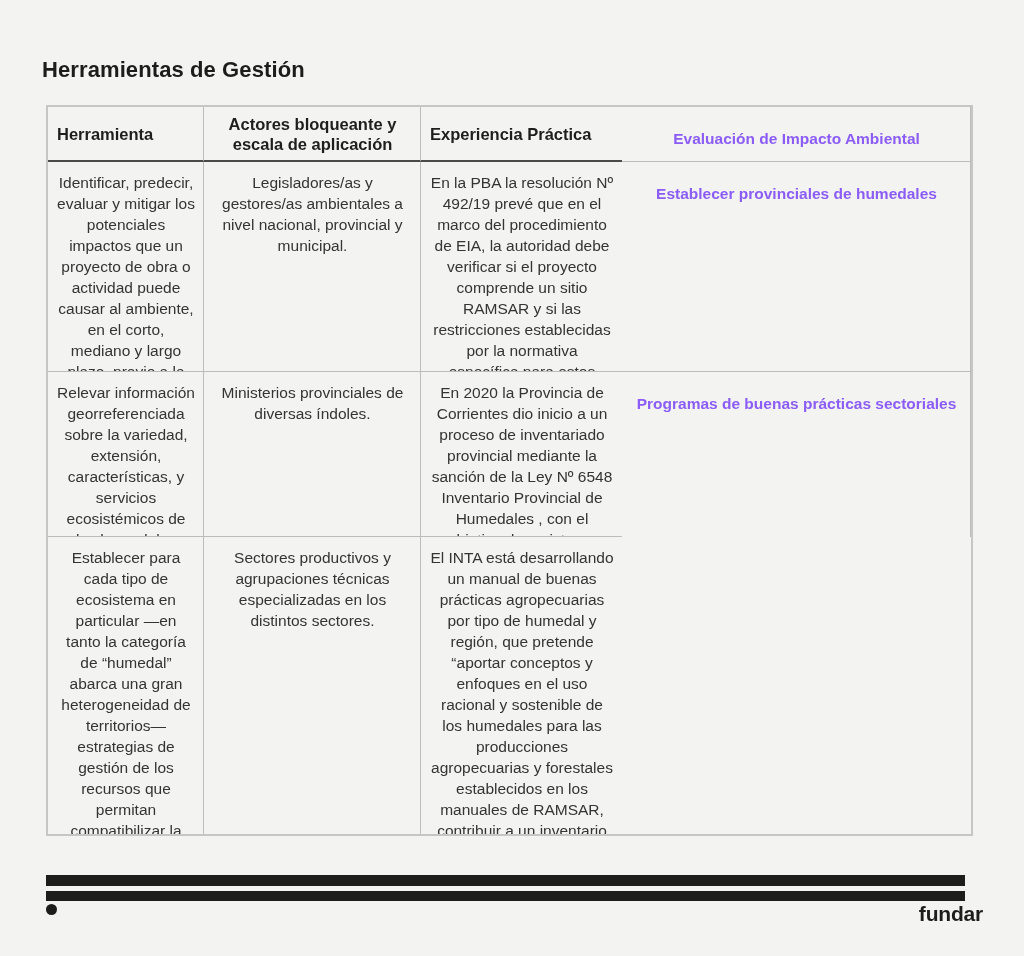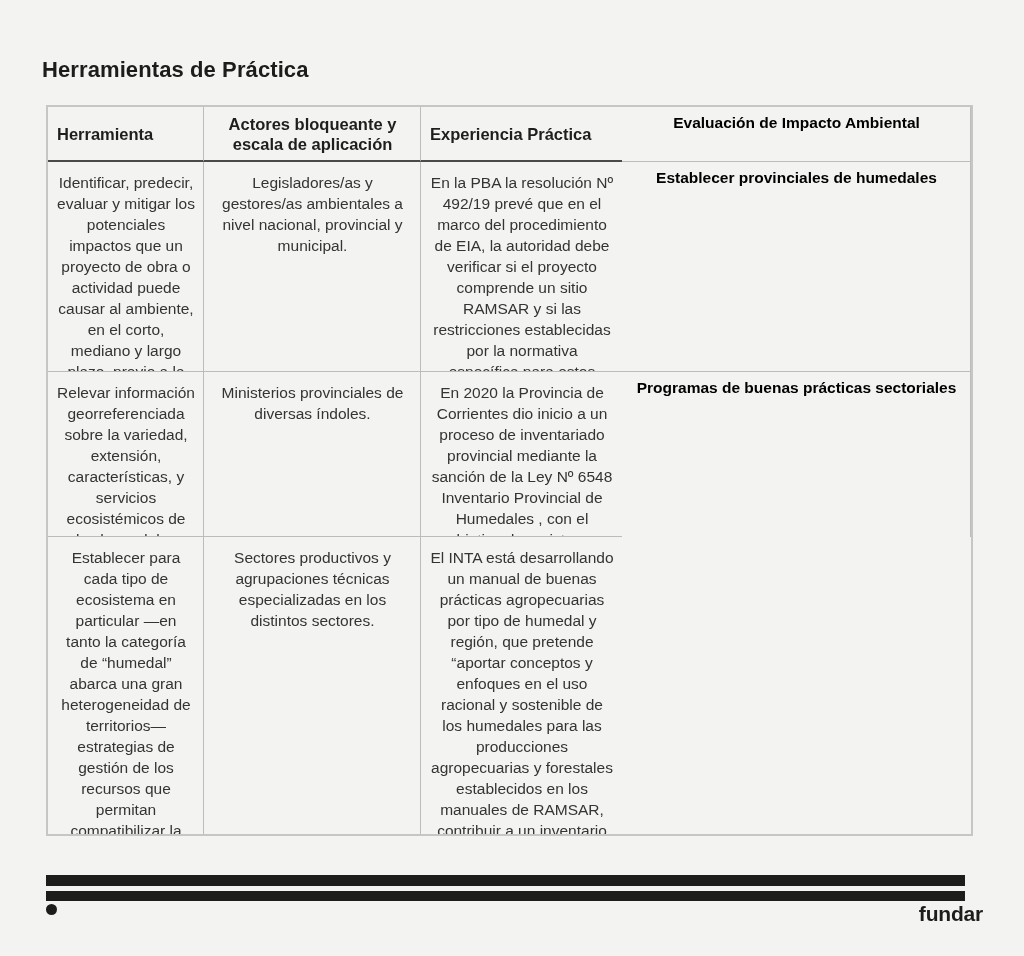--- a/index.html
+++ b/index.html
@@ -51,23 +51,23 @@
     display: flex;
     align-items: center;
     font-size: 16.5px;
     font-weight: 700;
     line-height: 20px;
     color: #1e1e1c;
     border-bottom: 2px solid #4a4a48 !important;
   }
   .tool-cell {
     font-weight: 700;
-    color: #000000;
+    color: #8b5cf6;
     line-height: 20.5px;
-    padding-top: 6px;
+    padding-top: 22px;
   }
   .footer-bar {
     position: absolute;
     left: 46px;
     width: 919px;
     background: #1d1d1b;
   }
   .footer-bar.bar-1 { top: 875px; height: 11px; }
   .footer-bar.bar-2 { top: 891px; height: 10px; }
   .footer-dot {
@@ -88,21 +88,21 @@
     letter-spacing: -0.2px;
     color: #1d1d1b;
     text-align: right;
   }
 </style>
 </head>
 <body>
 
 <div class="page">
 
-  <h1 class="page-title">Herramientas de Práctica</h1>
+  <h1 class="page-title">Herramientas de Gestión</h1>
 
   <div class="tools-table">
 
     <div class="cell header-cell col-sep">Herramienta</div>
     <div class="cell header-cell col-sep">Actores bloqueante y escala de aplicación</div>
     <div class="cell header-cell">Experiencia Práctica</div>
 
     <div class="cell tool-cell col-sep row-sep">Evaluación de Impacto Ambiental</div>
     <div class="cell col-sep row-sep">Identificar, predecir, evaluar y mitigar los potenciales impactos que un proyecto de obra o actividad puede causar al ambiente, en el corto, mediano y largo plazo, previo a la toma de decisión sobre su ejecución.</div>
     <div class="cell col-sep row-sep">Legisladores/as y gestores/as ambientales a nivel nacional, provincial y municipal.</div>

